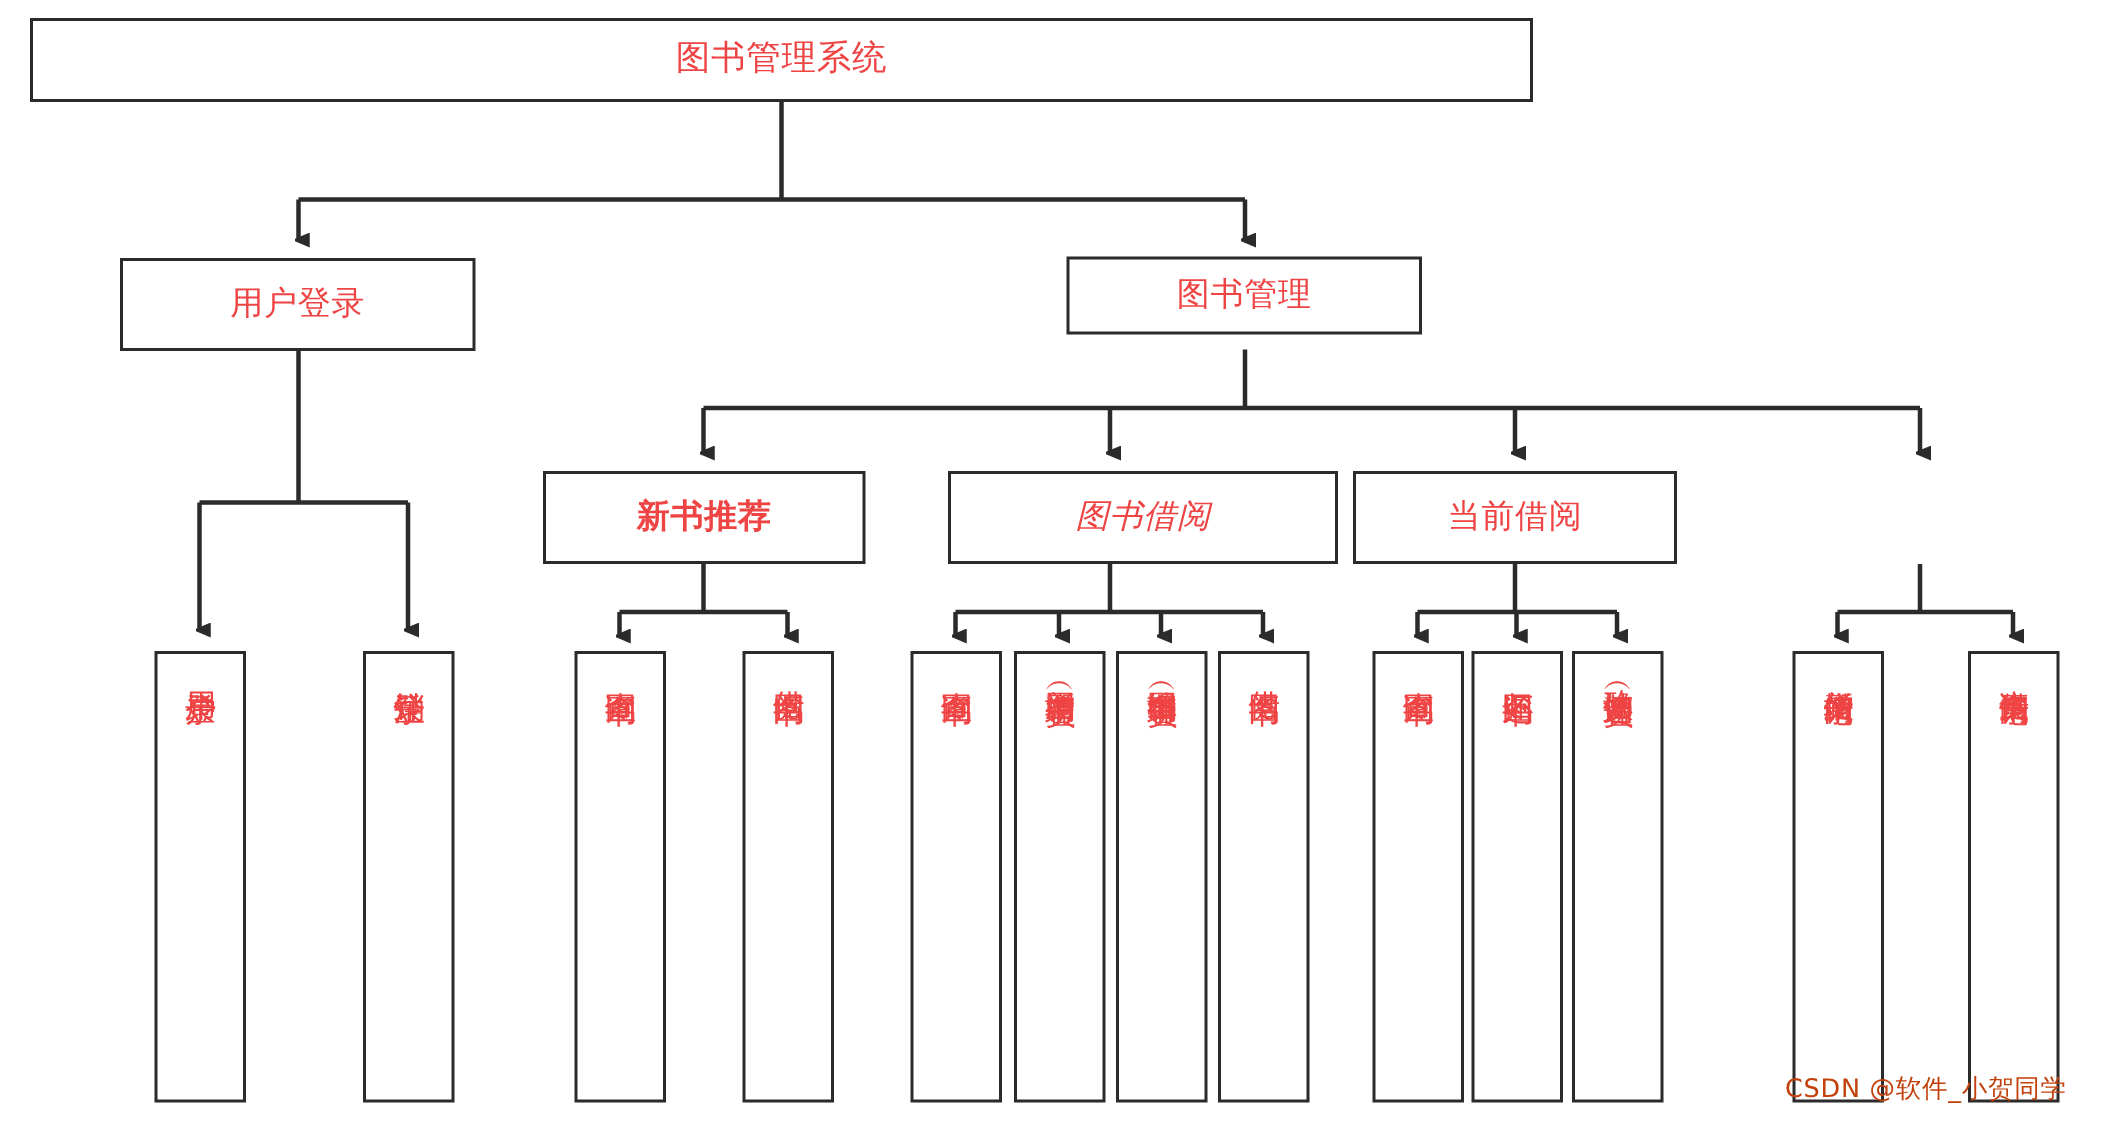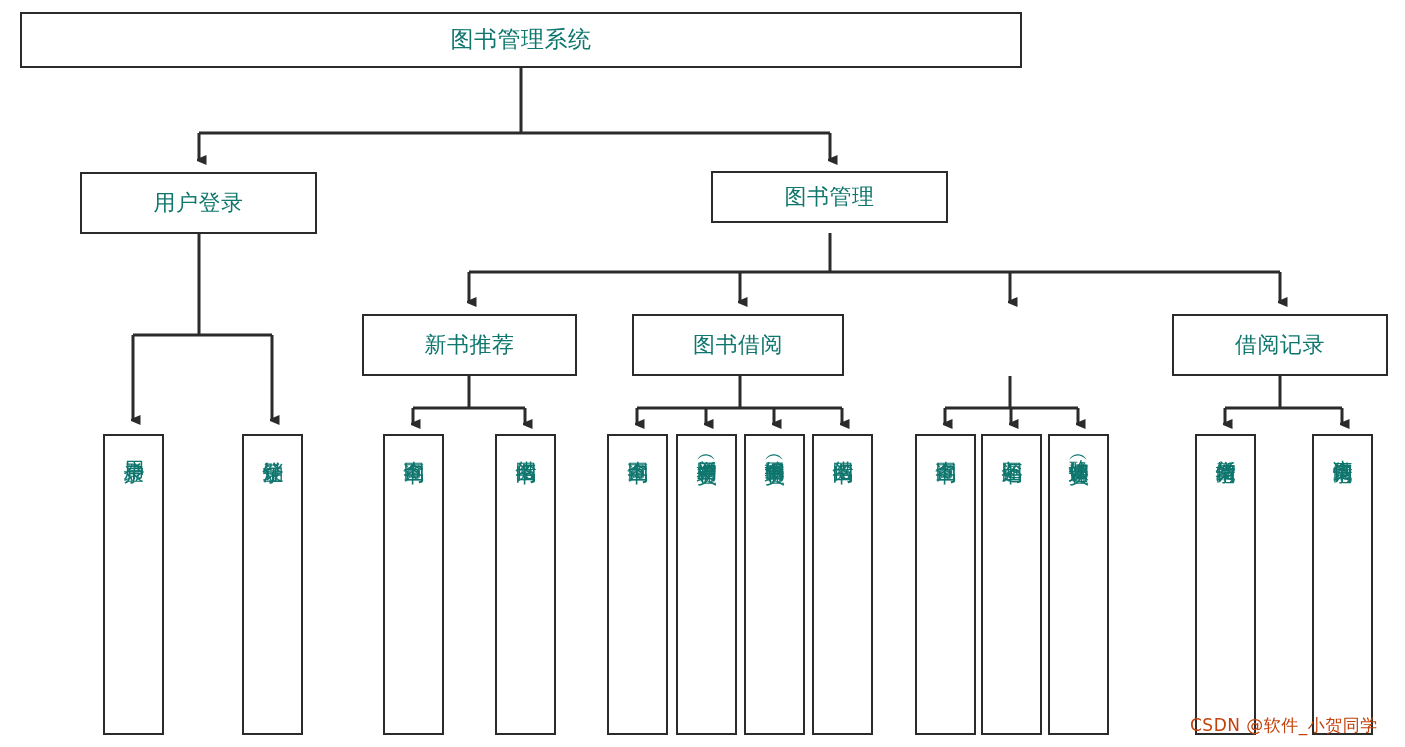--- a/index.html
+++ b/index.html
@@ -26,21 +26,21 @@
     pointer-events: none;
   }
   .node {
     position: absolute;
     box-sizing: border-box;
     border: 2.5px solid #2b2b2b;
     background: #ffffff;
     display: flex;
     align-items: center;
     justify-content: center;
-    color: #0f766e;
+    color: #ef4444;
   }
   .node-label {
     display: block;
     text-align: center;
     line-height: 1.12;
     letter-spacing: 0.5px;
   }
   
   .node.h .node-label {
     writing-mode: horizontal-tb;
@@ -136,32 +136,32 @@
   </div>
 
   <div class="node h" style="left:80px; top:172px; width:237px; height:62px;">
     <span class="node-label">用户登录</span>
   </div>
 
   <div class="node h" style="left:711px; top:171px; width:237px; height:52px;">
     <span class="node-label">图书管理</span>
   </div>
 
-  <div class="node h" style="left:362px; top:314px; width:215px; height:62px;">
+  <div class="node h" style="left:362px; top:314px; width:215px; height:62px;font-weight:bold;">
     <span class="node-label">新书推荐</span>
   </div>
 
-  <div class="node h" style="left:632px; top:314px; width:212px; height:62px;">
+  <div class="node h" style="left:632px; top:314px; width:260px; height:62px;font-style:italic;">
     <span class="node-label">图书借阅</span>
   </div>
 
-
-  <div class="node h" style="left:1172px; top:314px; width:216px; height:62px;">
-    <span class="node-label">借阅记录</span>
-  </div>
+  <div class="node h" style="left:902px; top:314px; width:216px; height:62px;">
+    <span class="node-label">当前借阅</span>
+  </div>
+
 
   <div class="node v" style="left:103px; top:434px; width:61px; height:301px;">
     <span class="node-label">用户登录</span>
   </div>
   <div class="node v" style="left:242px; top:434px; width:61px; height:301px;">
     <span class="node-label">注销登录</span>
   </div>
 
   <div class="node v" style="left:383px; top:434px; width:61px; height:301px;">
     <span class="node-label">查询图书</span>

